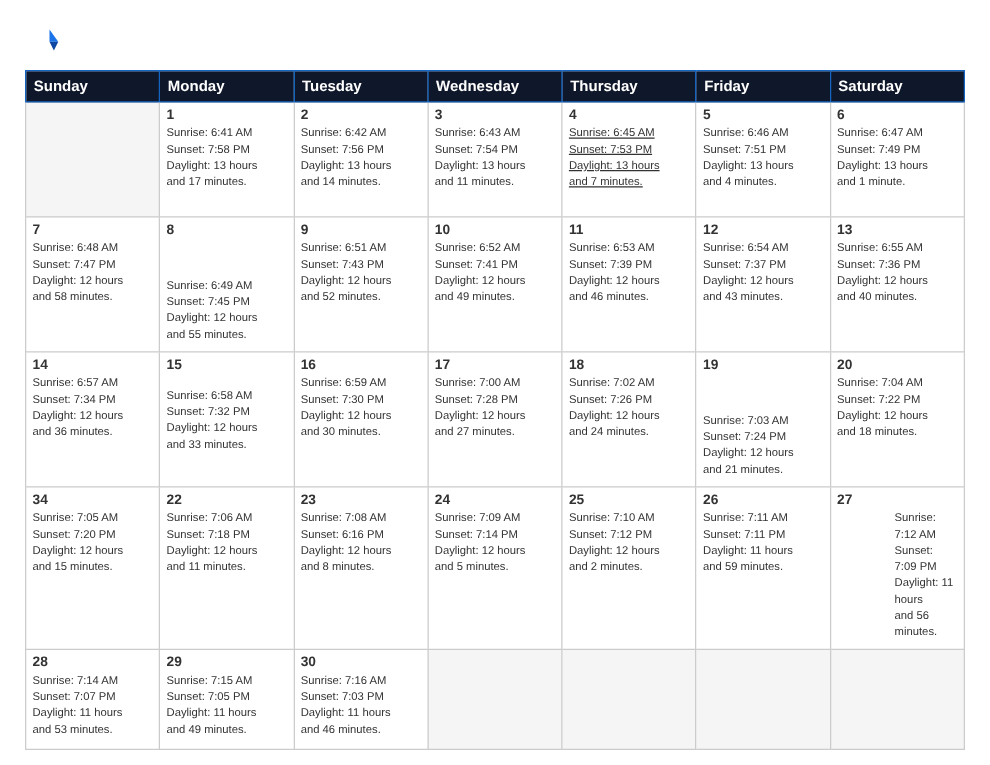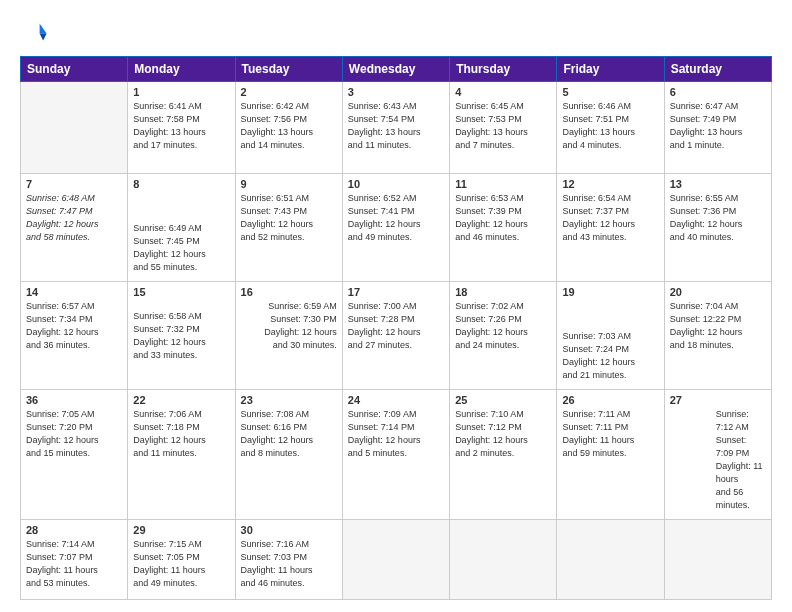--- a/index.html
+++ b/index.html
@@ -54,21 +54,21 @@
       color: #555;
     }
     .calendar {
       flex: 1;
       border: 1px solid #ccc;
       border-collapse: collapse;
       width: 100%;
       table-layout: fixed;
     }
     .calendar th {
-      background: #4c1d95;
+      background: #0f172a;
       color: #fff;
       text-align: left;
       padding: 5px 6px;
       font-size: 12px;
       font-weight: bold;
       border: 1px solid #1565c0;
     }
     .calendar td {
       vertical-align: top;
       padding: 4px 5px;
@@ -149,21 +149,21 @@
           </td>
           <td>
             <span class="day-number">3</span>
             <div class="day-info" style="white-space: pre-line;">Sunrise: 6:43 AM
 Sunset: 7:54 PM
 Daylight: 13 hours
 and 11 minutes.</div>
           </td>
           <td>
             <span class="day-number">4</span>
-            <div class="day-info" style="white-space: pre-line;">Sunrise: 6:45 AM
+            <div class="day-info" style="white-space: pre-line; text-decoration: underline;">Sunrise: 6:45 AM
 Sunset: 7:53 PM
 Daylight: 13 hours
 and 7 minutes.</div>
           </td>
           <td>
             <span class="day-number">5</span>
             <div class="day-info" style="white-space: pre-line;">Sunrise: 6:46 AM
 Sunset: 7:51 PM
 Daylight: 13 hours
 and 4 minutes.</div>
@@ -172,21 +172,21 @@
             <span class="day-number">6</span>
             <div class="day-info" style="white-space: pre-line;">Sunrise: 6:47 AM
 Sunset: 7:49 PM
 Daylight: 13 hours
 and 1 minute.</div>
           </td>
         </tr>
         <tr>
           <td>
             <span class="day-number">7</span>
-            <div class="day-info" style="white-space: pre-line; font-style: italic;">Sunrise: 6:48 AM
+            <div class="day-info" style="white-space: pre-line;">Sunrise: 6:48 AM
 Sunset: 7:47 PM
 Daylight: 12 hours
 and 58 minutes.</div>
           </td>
           <td>
             <span class="day-number">8</span>
             <div class="day-info" style="white-space: pre-line; margin-top: 32px;">Sunrise: 6:49 AM
 Sunset: 7:45 PM
 Daylight: 12 hours
 and 55 minutes.</div>
@@ -237,21 +237,21 @@
           </td>
           <td>
             <span class="day-number">15</span>
             <div class="day-info" style="white-space: pre-line; margin-top: 12px;">Sunrise: 6:58 AM
 Sunset: 7:32 PM
 Daylight: 12 hours
 and 33 minutes.</div>
           </td>
           <td>
             <span class="day-number">16</span>
-            <div class="day-info" style="white-space: pre-line; text-align: right;">Sunrise: 6:59 AM
+            <div class="day-info" style="white-space: pre-line;">Sunrise: 6:59 AM
 Sunset: 7:30 PM
 Daylight: 12 hours
 and 30 minutes.</div>
           </td>
           <td>
             <span class="day-number">17</span>
             <div class="day-info" style="white-space: pre-line;">Sunrise: 7:00 AM
 Sunset: 7:28 PM
 Daylight: 12 hours
 and 27 minutes.</div>
@@ -266,28 +266,28 @@
           <td>
             <span class="day-number">19</span>
             <div class="day-info" style="white-space: pre-line; margin-top: 32px;">Sunrise: 7:03 AM
 Sunset: 7:24 PM
 Daylight: 12 hours
 and 21 minutes.</div>
           </td>
           <td>
             <span class="day-number">20</span>
             <div class="day-info" style="white-space: pre-line;">Sunrise: 7:04 AM
-Sunset: 12:22 PM
+Sunset: 7:22 PM
 Daylight: 12 hours
 and 18 minutes.</div>
           </td>
         </tr>
         <tr>
           <td>
-            <span class="day-number">36</span>
+            <span class="day-number">34</span>
             <div class="day-info" style="white-space: pre-line;">Sunrise: 7:05 AM
 Sunset: 7:20 PM
 Daylight: 12 hours
 and 15 minutes.</div>
           </td>
           <td>
             <span class="day-number">22</span>
             <div class="day-info" style="white-space: pre-line;">Sunrise: 7:06 AM
 Sunset: 7:18 PM
 Daylight: 12 hours

